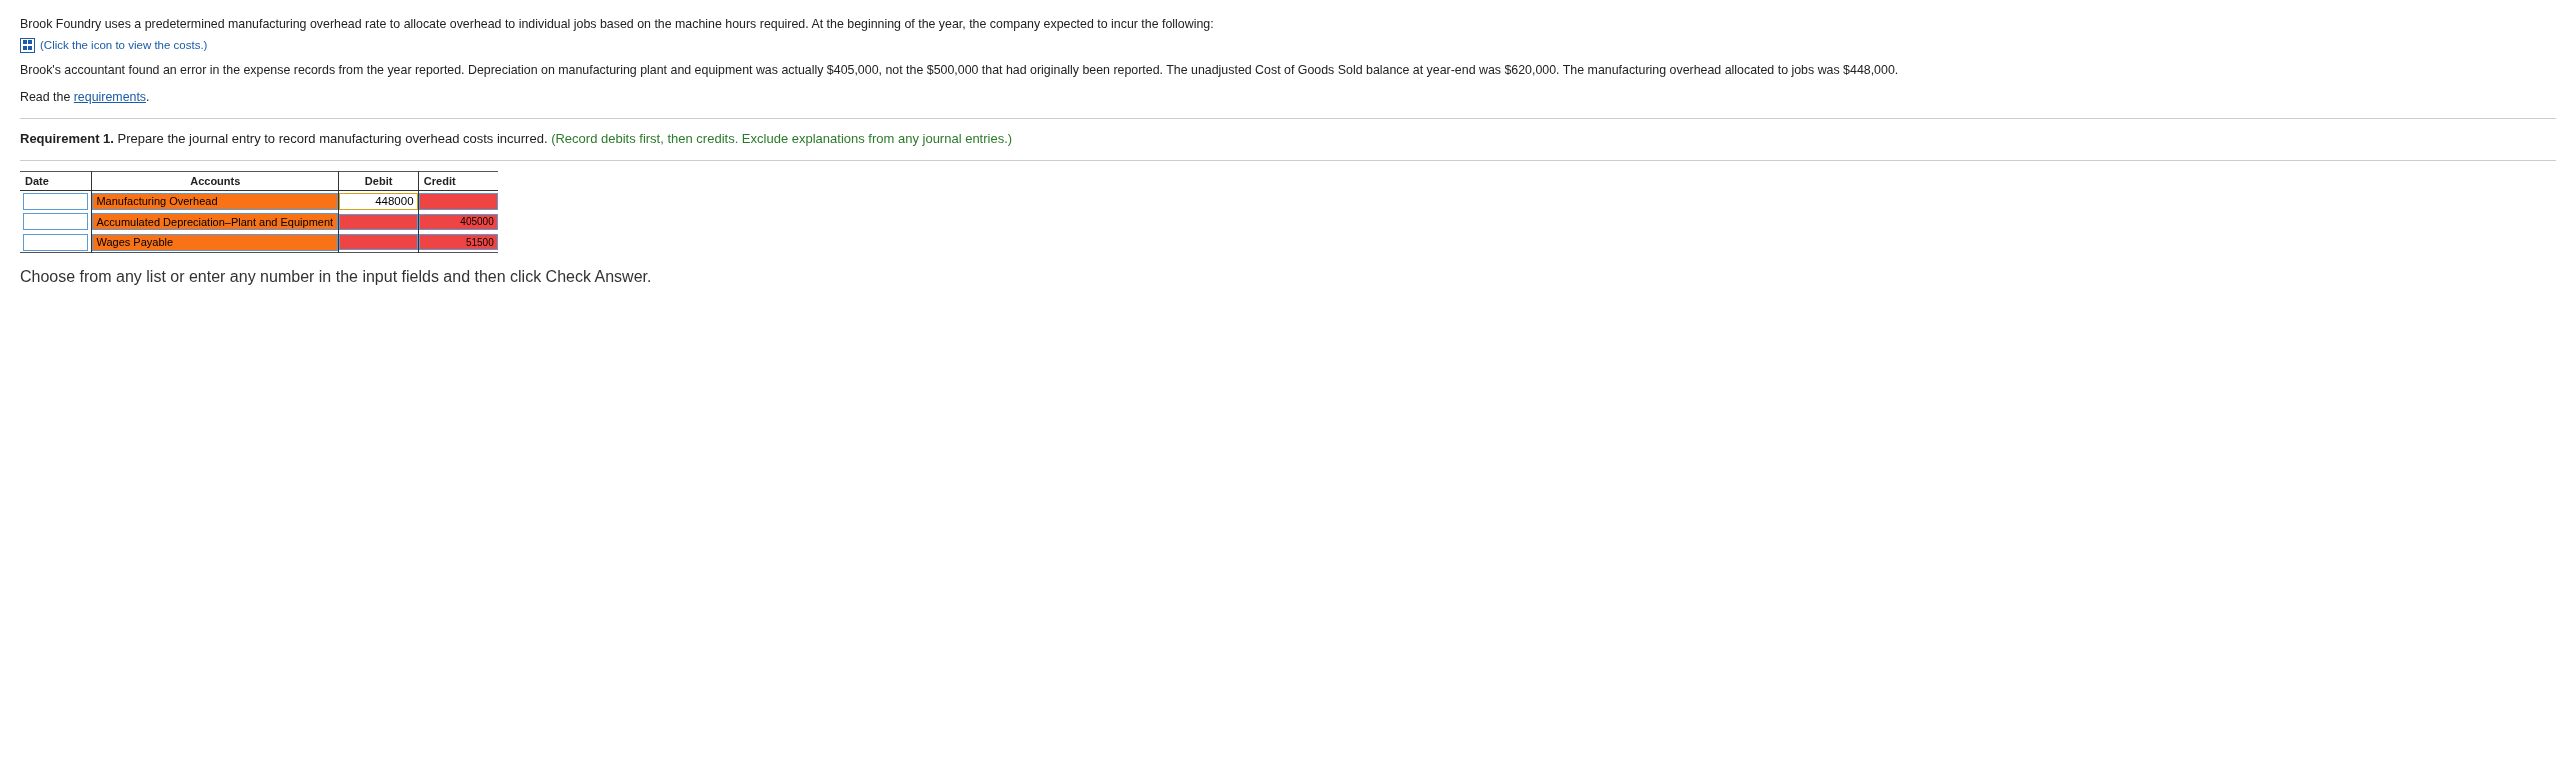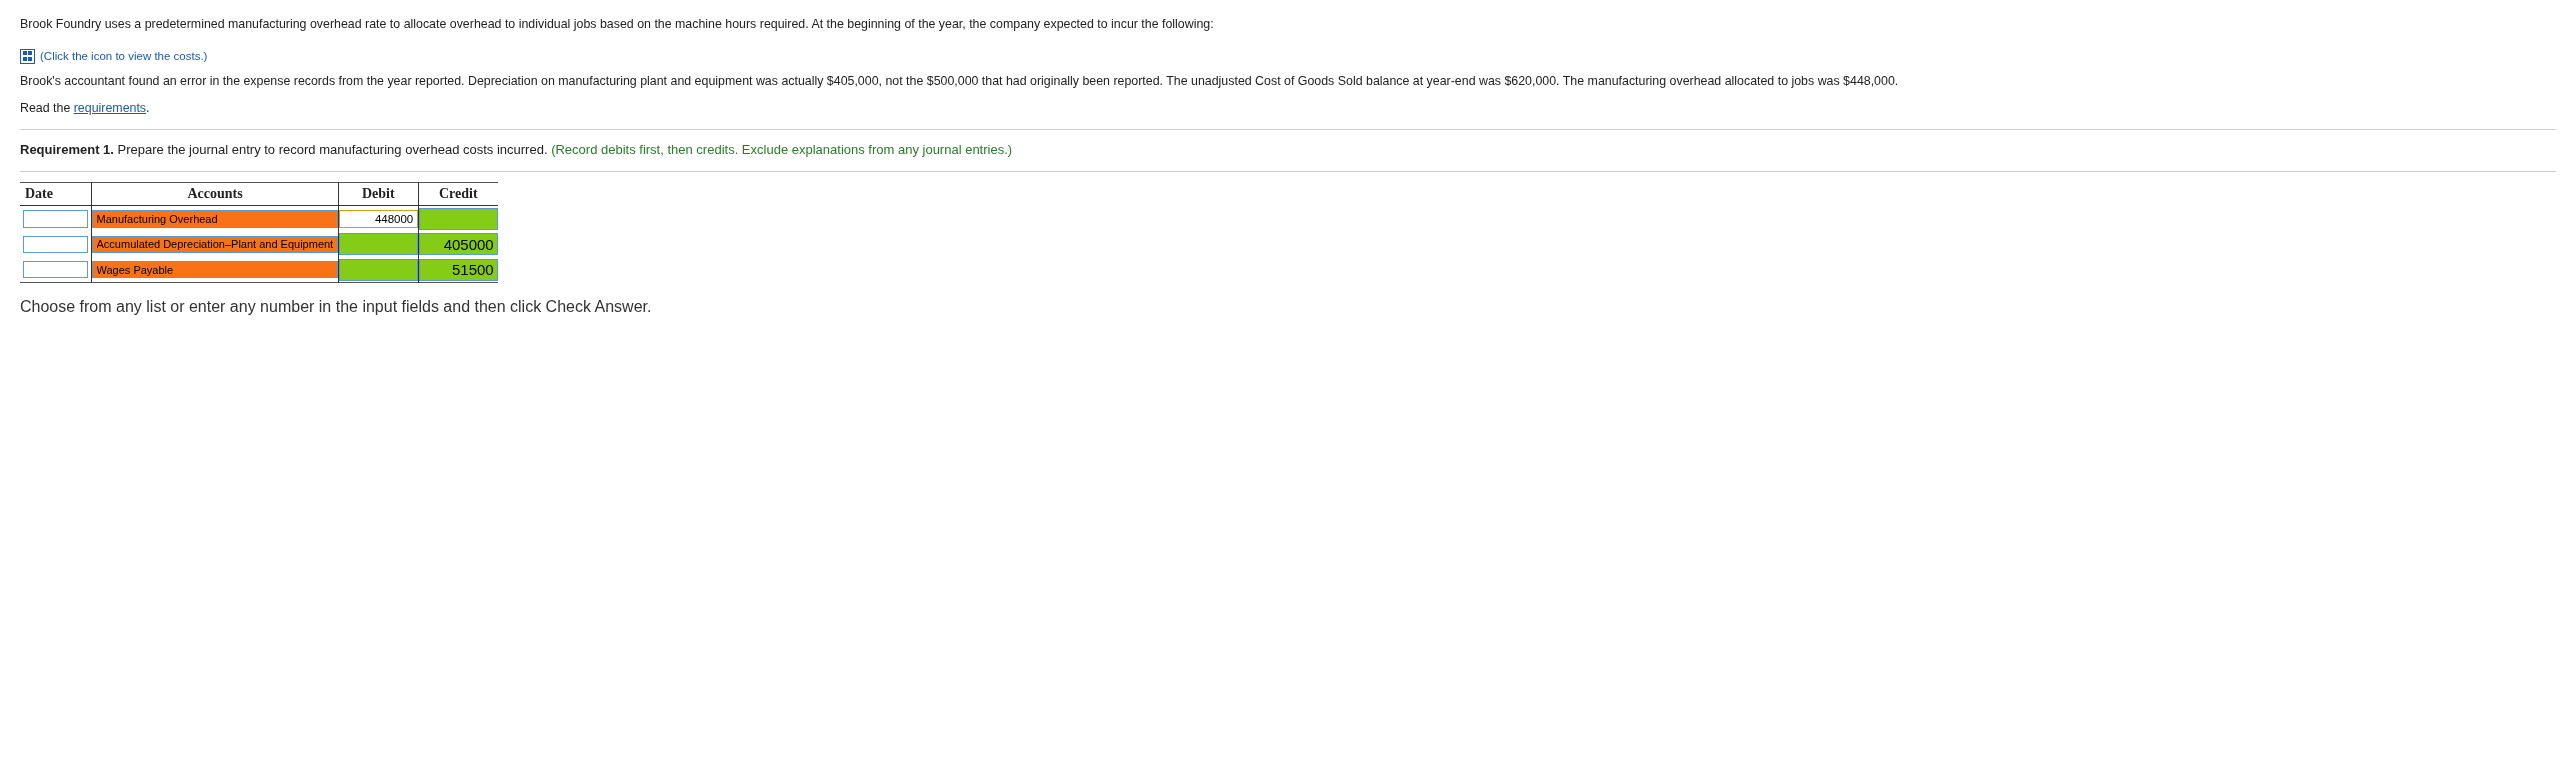--- a/index.html
+++ b/index.html
@@ -11,21 +11,21 @@
     body {
       font-family: Arial, sans-serif;
       font-size: 12.4px;
       background: #fff;
       color: #222;
       padding: 15px 20px;
     }
 
     .intro-paragraph {
       line-height: 1.5;
-      margin-bottom: 15px;
+      margin-bottom: 4px;
     }
 
     .icon-link-row {
       display: flex;
       align-items: center;
       gap: 5px;
       margin-bottom: 8.2px;
       color: #1a5ca8;
       font-size: 11.5px;
     }
@@ -91,24 +91,23 @@
     .journal-title-row td {
       text-align: center;
       font-weight: bold;
       font-size: 12.4px;
       padding: 5px 0 3.3px 0;
       border-bottom: 0.8px solid #aaa;
     }
 
     .journal-header-row td {
       font-weight: bold;
-      font-size: 14px;
+      font-size: 11px;
       padding: 3.3px 5px;
       border-bottom: 1.6px solid #333;
-      font-family: Liberation Serif, serif;
     }
 
     .journal-header-row .col-date {
       width: 74px;
       border-right: 1.6px solid #333;
     }
 
     .journal-header-row .col-accounts {
       width: 259px;
       text-align: center;
@@ -116,21 +115,20 @@
     }
 
     .journal-header-row .col-debit {
       width: 82px;
       text-align: center;
       border-right: 1.6px solid #333;
     }
 
     .journal-header-row .col-credit {
       width: 82px;
-      text-align: center;
     }
 
     .journal-data-row td {
       padding: 1.6px 0;
       vertical-align: middle;
     }
 
     .journal-data-row .col-date-cell {
       border-right: 1.6px solid #333;
       padding: 1.6px 3.3px;
@@ -166,23 +164,23 @@
       padding: 1.6px 3.3px;
       font-size: 11.5px;
       outline: none;
       background: #fff;
     }
 
     .input-number {
       border: 0.8px solid #5b9bd5;
       width: 100%;
       padding: 1.6px 3.3px;
-      font-size: 15px;
-      outline: none;
-      background: #84cc16;
+      font-size: 10px;
+      outline: none;
+      background: #ef4444;
       text-align: right;
     }
 
     .accounts-input {
       width: 100%;
       border: 0.8px solid #5b9bd5;
       padding: 1.6px 3.3px;
       font-size: 11px;
       outline: none;
       background: #f97316;

